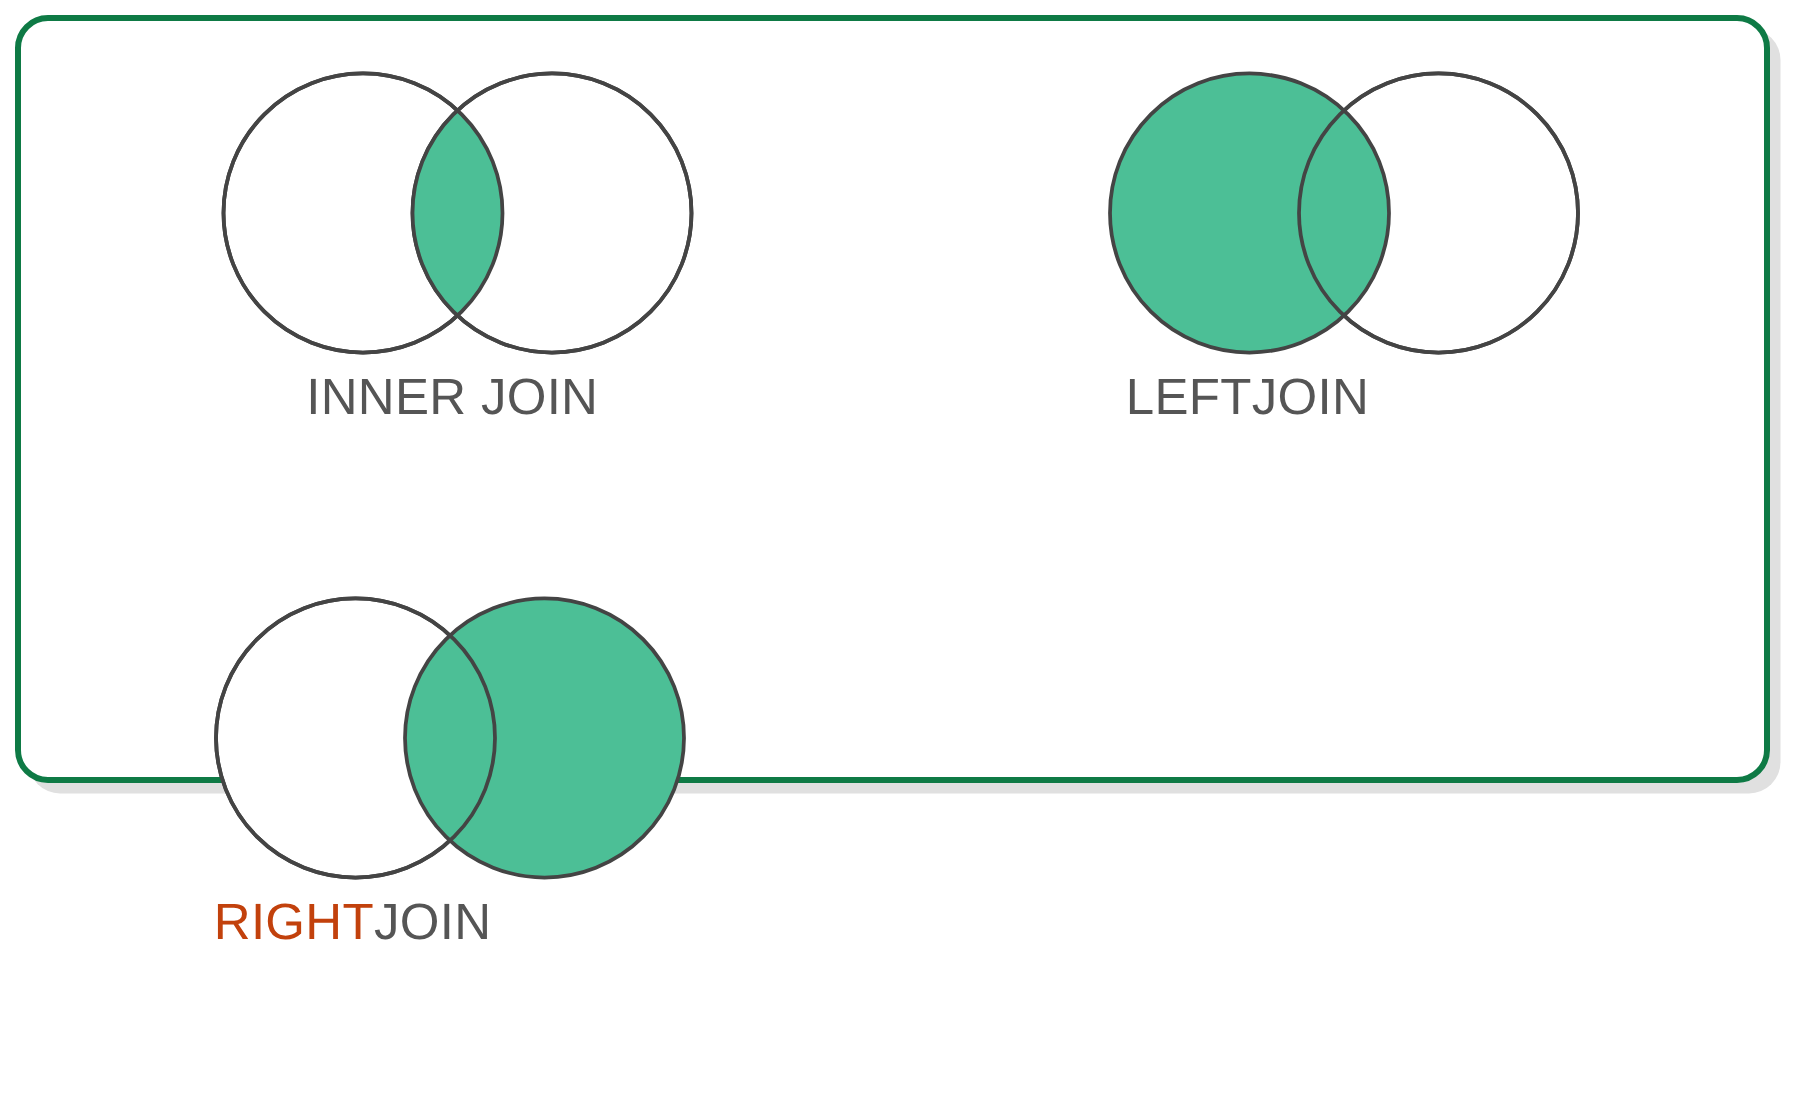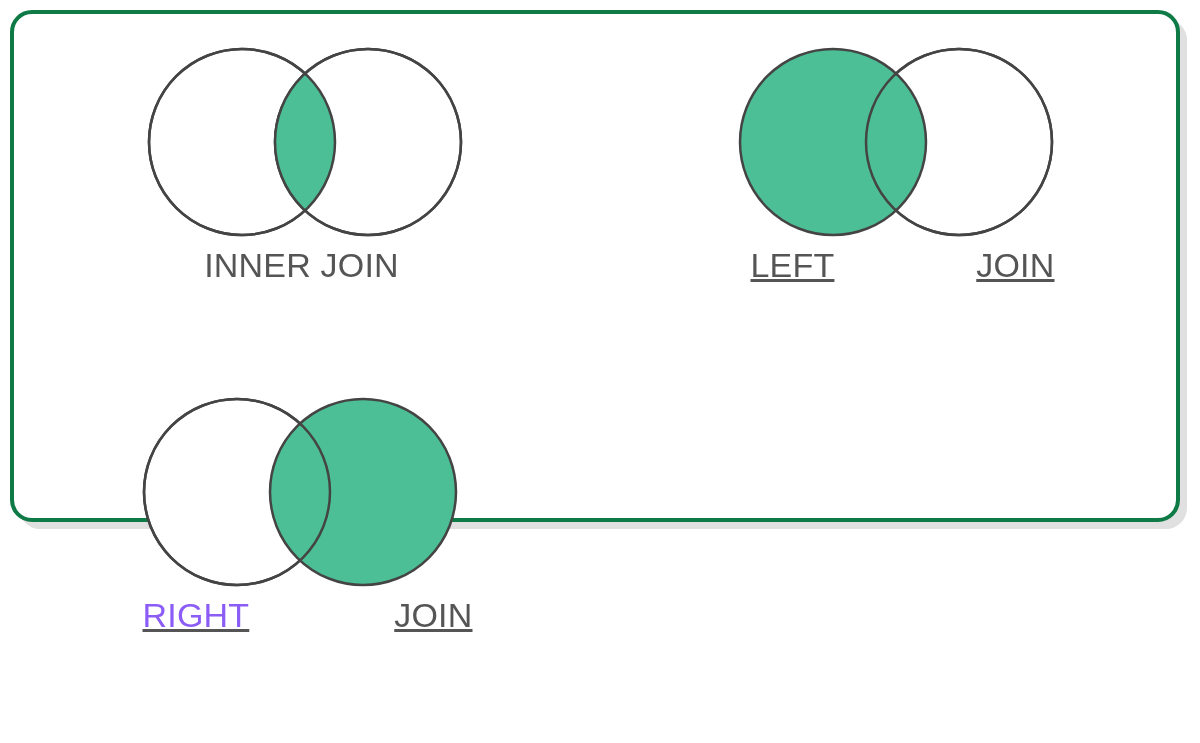--- a/index.html
+++ b/index.html
@@ -71,24 +71,22 @@
     color: #555555;
     font-size: 34px;
     line-height: 1.05;
     letter-spacing: 0.2px;
     white-space: nowrap;
   }
   .venn-label-row.centered {
     justify-content: center;
   }
   .venn-label-row.split {
-    justify-content: space-between;
     padding: 0 18px;
     box-sizing: border-box;
-    text-decoration: underline;
   }
   .venn-label-row.split.shift-left {
     padding: 0 4px 0 6px;
   }
   .label-text {
     color: #555555;
   }
 
   
   #cell-inner    { padding-left: 10px; }
@@ -143,20 +141,20 @@
 
     <div class="venn-cell" id="cell-right">
       <div class="venn-figure">
         <svg viewBox="0 0 340 200" xmlns="http://www.w3.org/2000/svg">
           <circle cx="100" cy="100" r="93" fill="#ffffff" stroke="#444444" stroke-width="2.5"></circle>
           <circle cx="226" cy="100" r="93" fill="#4CBF96" stroke="#444444" stroke-width="2.5"></circle>
           <circle cx="100" cy="100" r="93" fill="none" stroke="#444444" stroke-width="2.5"></circle>
         </svg>
       </div>
       <div class="venn-label-row split shift-left">
-        <span class="label-text" style="color: #8b5cf6;">RIGHT</span>
+        <span class="label-text" style="color: #c2410c;">RIGHT</span>
         <span class="label-text" style="color: rgb(85, 85, 85);">JOIN</span>
       </div>
     </div>
 
 
   </div>
 </div>
 
 </body></html>

